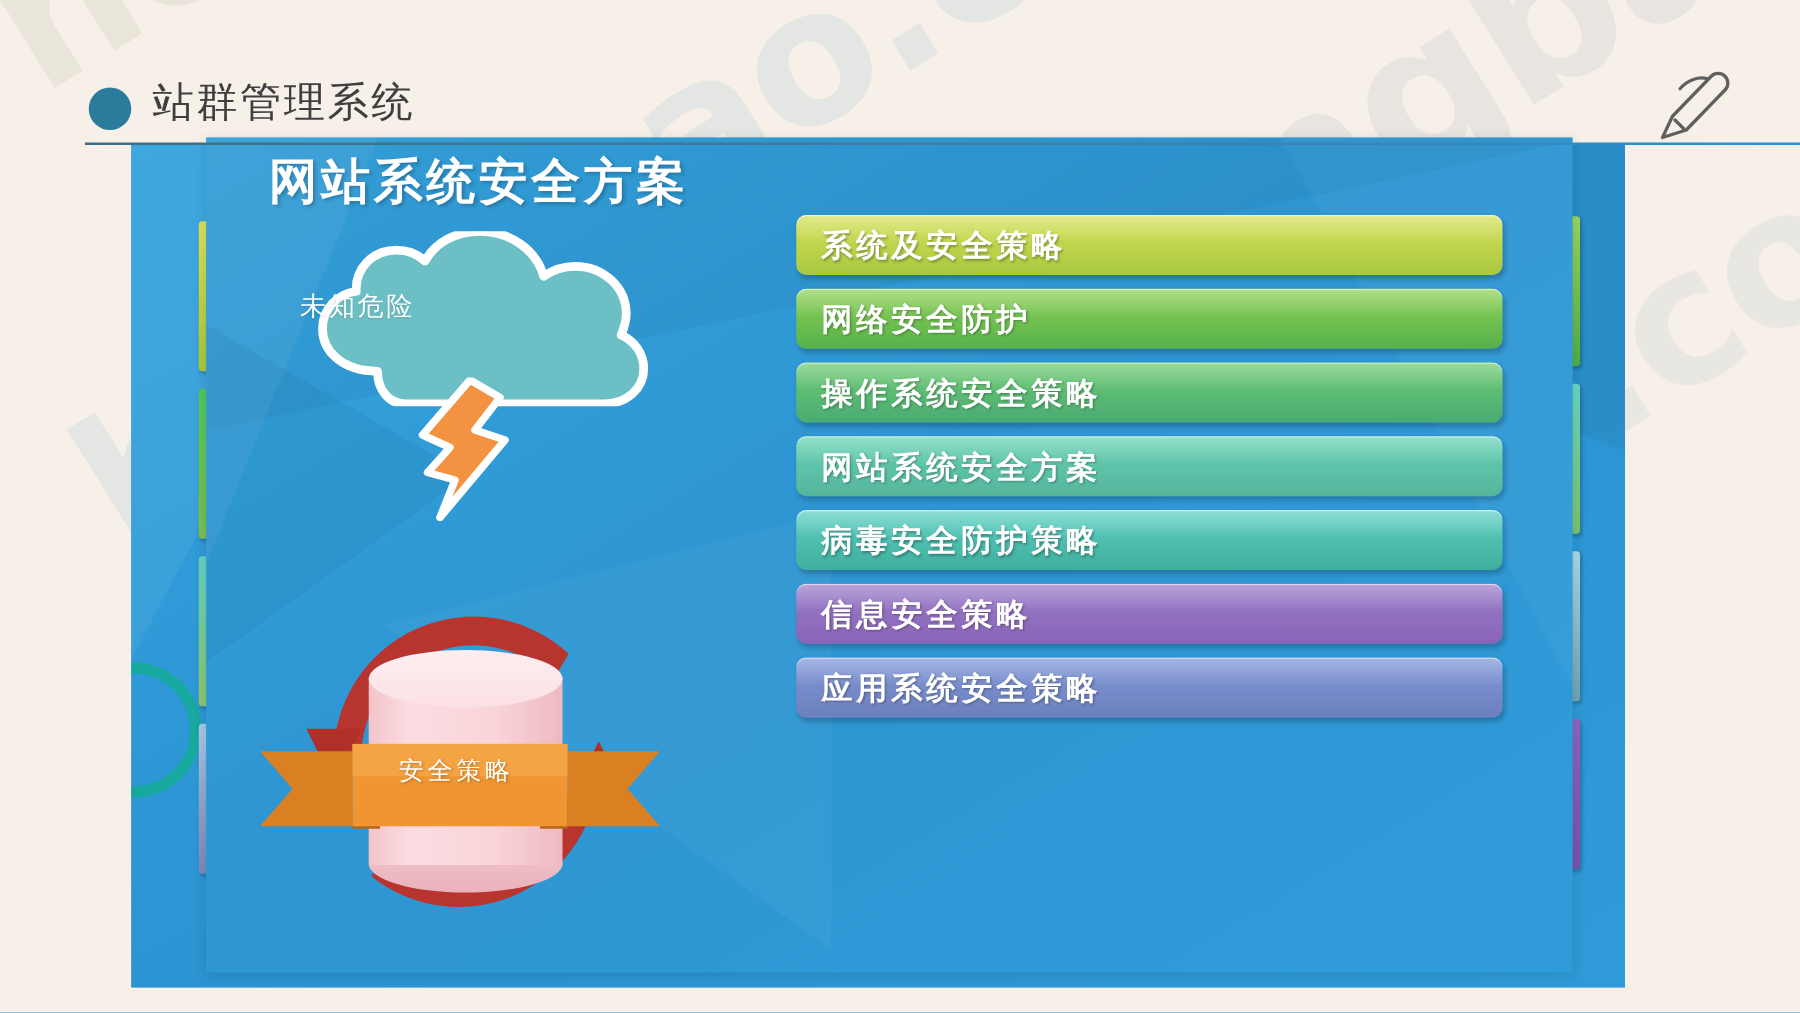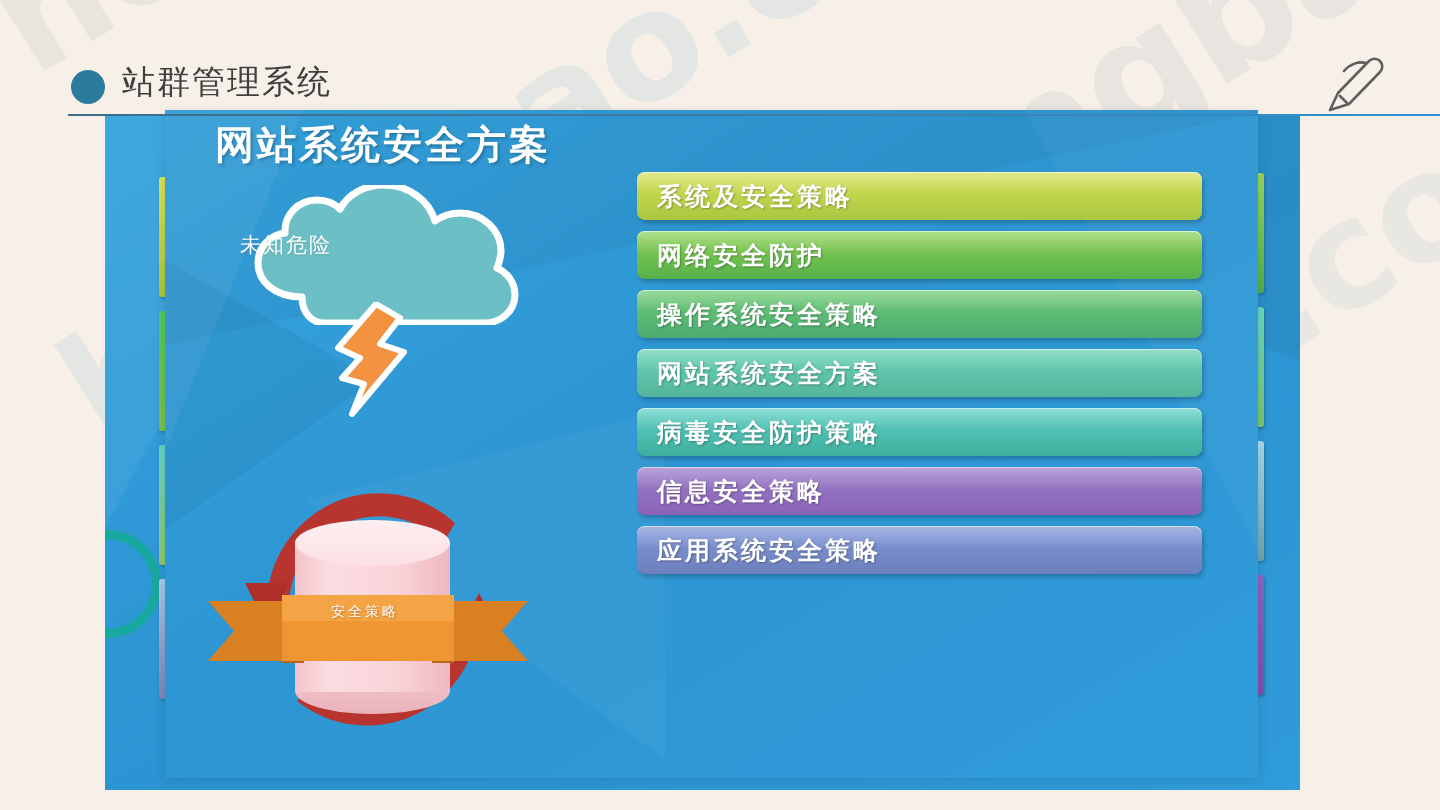--- a/index.html
+++ b/index.html
@@ -241,21 +241,21 @@
     position: absolute;
     left: 3px; top: 130px;
     width: 320px; height: 72px;
   }
   #ribbon-label {
     position: absolute;
     left: 0; top: 138px;
     width: 320px;
     text-align: center;
     font-family: "DejaVu Serif", "Liberation Serif", serif;
-    font-size: 14px;
+    font-size: 20px;
     color: #ffffff;
     letter-spacing: 3px;
     text-shadow: 1px 1px 2px rgba(120,60,0,0.45);
     z-index: 4;
   }
 
   
   #policy-list {
     position: absolute;
     left: 472px; top: 62px;

